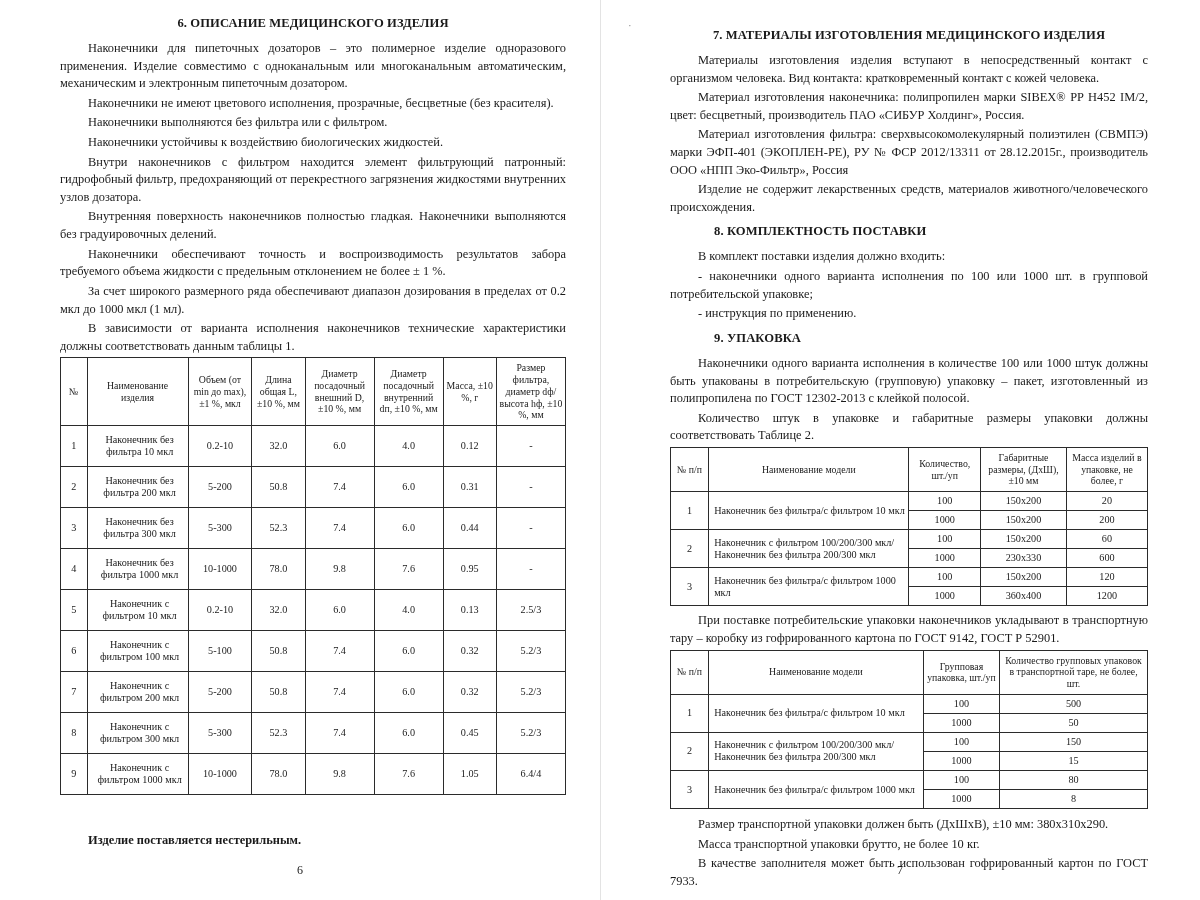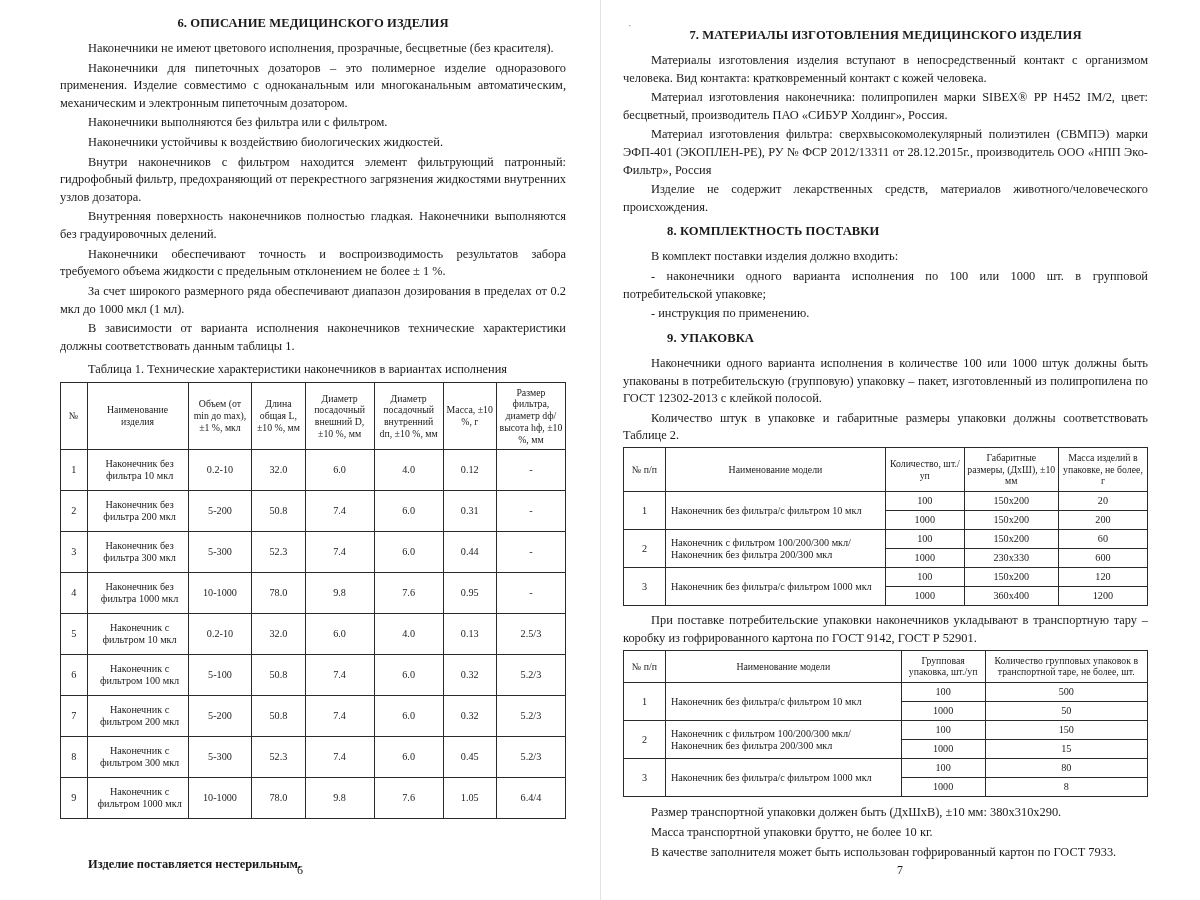--- a/index.html
+++ b/index.html
@@ -26,21 +26,21 @@
     position: relative;
     box-sizing: border-box;
     height: 900px;
   }
   .page-left {
     width: 600px;
     padding: 16px 34px 0 60px;
   }
   .page-right {
     width: 600px;
-    padding: 28px 52px 0 23px;
+    padding: 28px 52px 0 70px;
   }
   .gutter {
     position: absolute;
     left: 600px;
     top: 0;
     width: 1px;
     height: 900px;
     background: #e3e3e3;
   }
   h2.sec {
@@ -123,31 +123,30 @@
 
 <div class="scan">
 
   <div class="gutter"></div>
   <div class="tick">˙</div>
 
   <div class="page page-left">
 
     <h2 class="sec">6.  ОПИСАНИЕ МЕДИЦИНСКОГО ИЗДЕЛИЯ</h2>
 
+    <p class="para">Наконечники для пипеточных дозаторов – это полимерное изделие одноразового применения. Изделие совместимо с одноканальным или многоканальным автоматическим, механическим и электронным пипеточным дозатором.</p>
     <p class="para">Наконечники не имеют цветового исполнения, прозрачные, бесцветные (без красителя).</p>
-    <p class="para">Наконечники для пипеточных дозаторов – это полимерное изделие одноразового применения. Изделие совместимо с одноканальным или многоканальным автоматическим, механическим и электронным пипеточным дозатором.</p>
     <p class="para">Наконечники выполняются без фильтра или с фильтром.</p>
     <p class="para">Наконечники устойчивы к воздействию биологических жидкостей.</p>
     <p class="para">Внутри наконечников с фильтром находится элемент фильтрующий патронный: гидрофобный фильтр, предохраняющий от перекрестного загрязнения жидкостями внутренних узлов дозатора.</p>
     <p class="para">Внутренняя поверхность наконечников полностью гладкая. Наконечники выполняются без градуировочных делений.</p>
     <p class="para">Наконечники обеспечивают точность и воспроизводимость результатов забора требуемого объема жидкости с предельным отклонением не более ± 1 %.</p>
     <p class="para">За счет широкого размерного ряда обеспечивают диапазон дозирования в пределах от 0.2 мкл до 1000 мкл (1 мл).</p>
     <p class="para">В зависимости от варианта исполнения наконечников технические характеристики должны соответствовать данным таблицы 1.</p>
 
-    <p class="tbl-cap">Таблица 1. Технические характеристики наконечников в вариантах исполнения</p>
 
     <table class="grid t1">
       <colgroup>
         <col style="width:5%">
           <col style="width:19%">
           <col style="width:12%">
         <col style="width:10%">
           <col style="width:13%">
           <col style="width:13%">
         <col style="width:10%">

